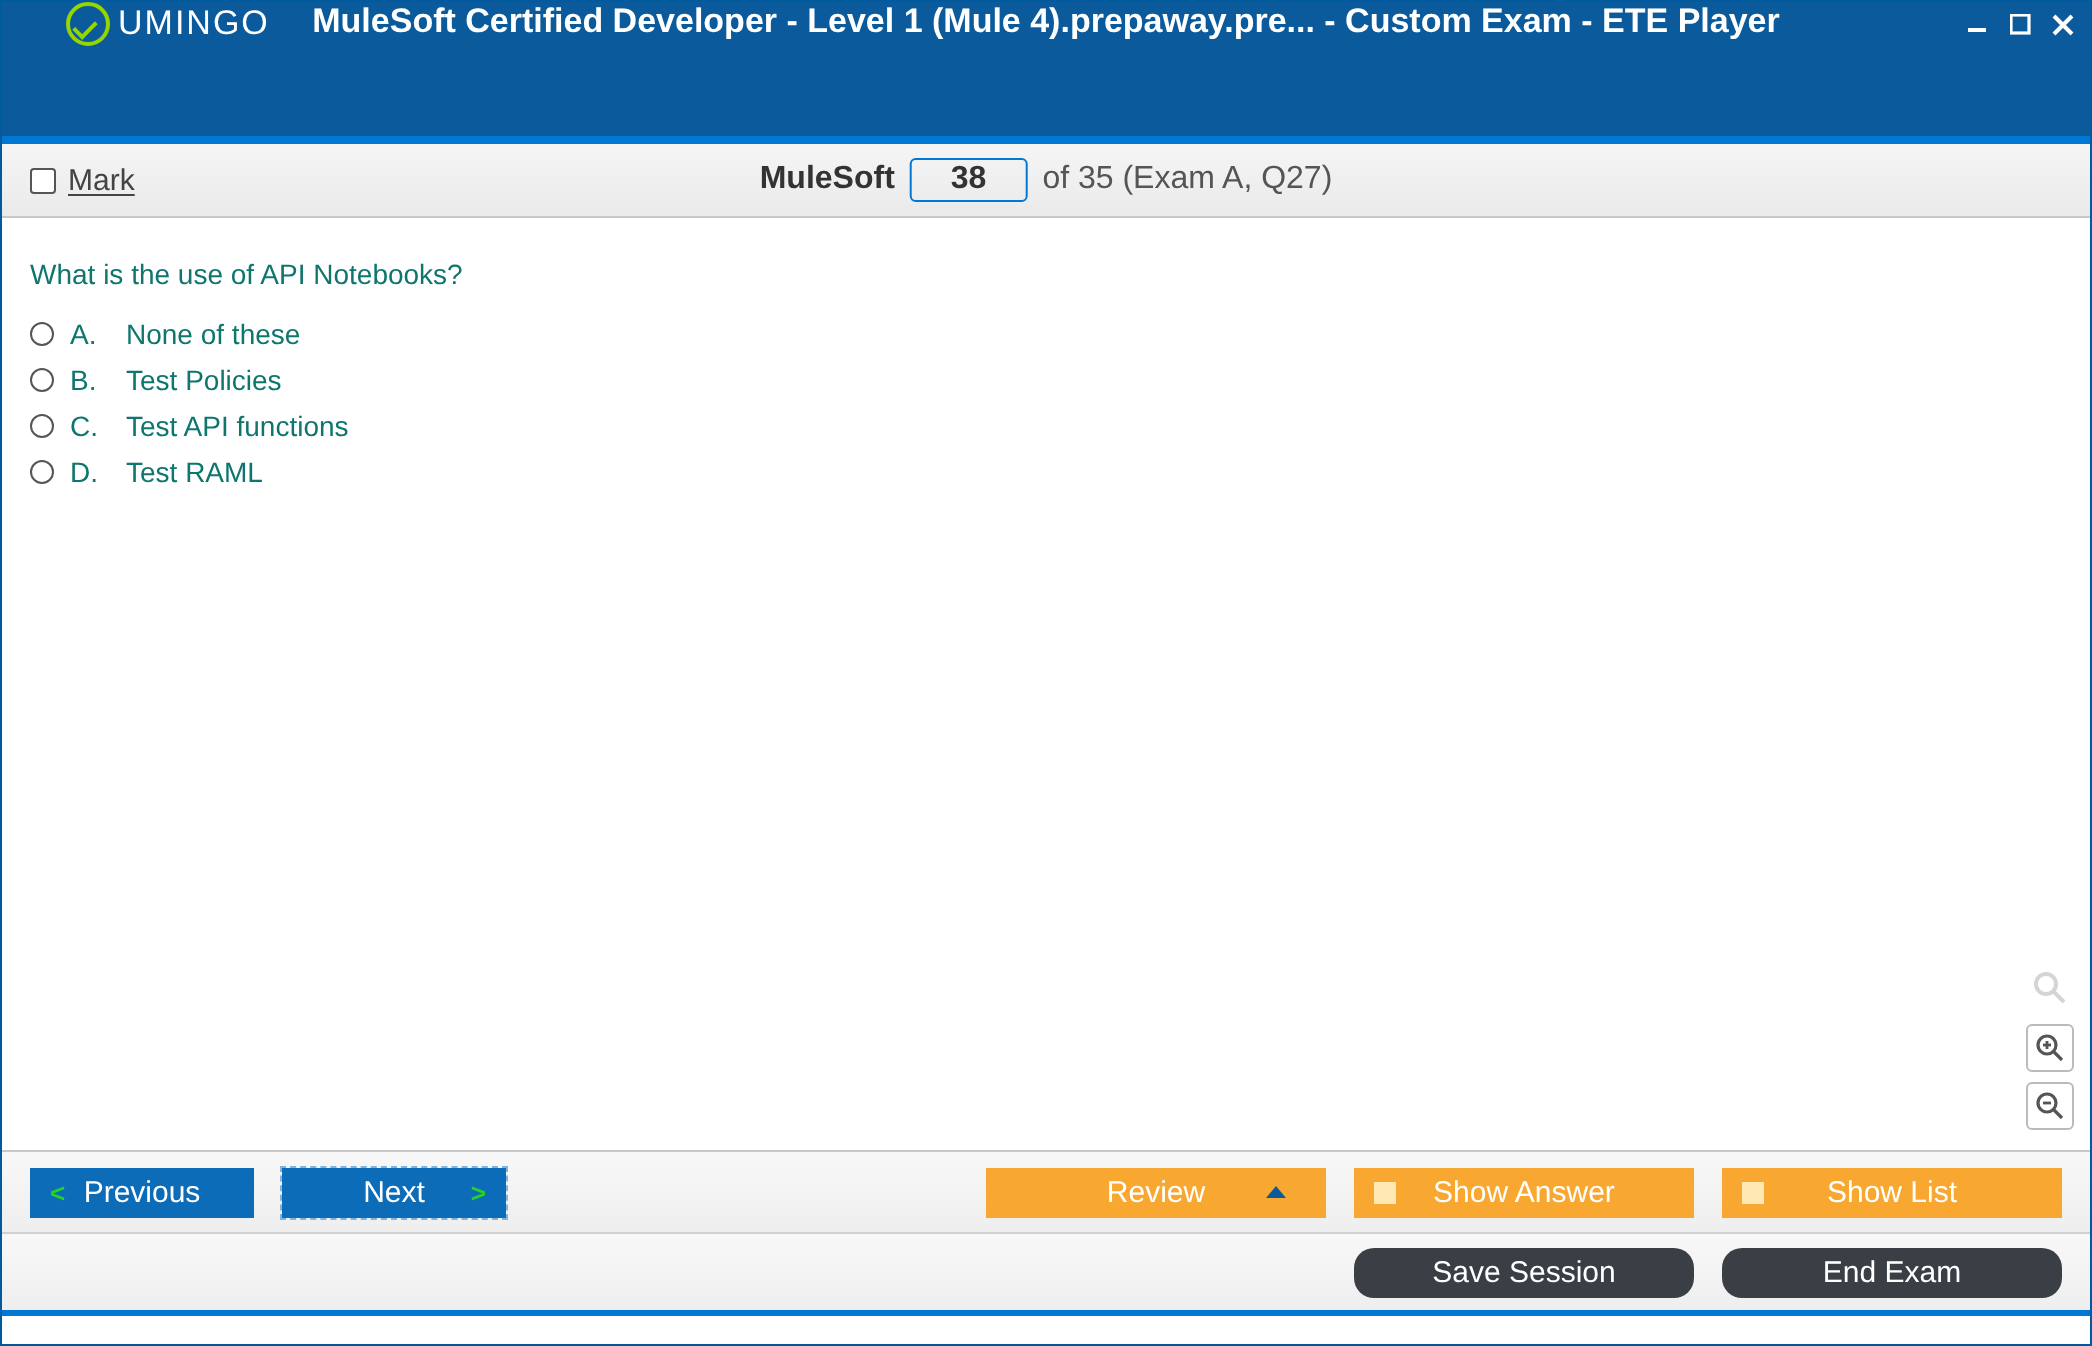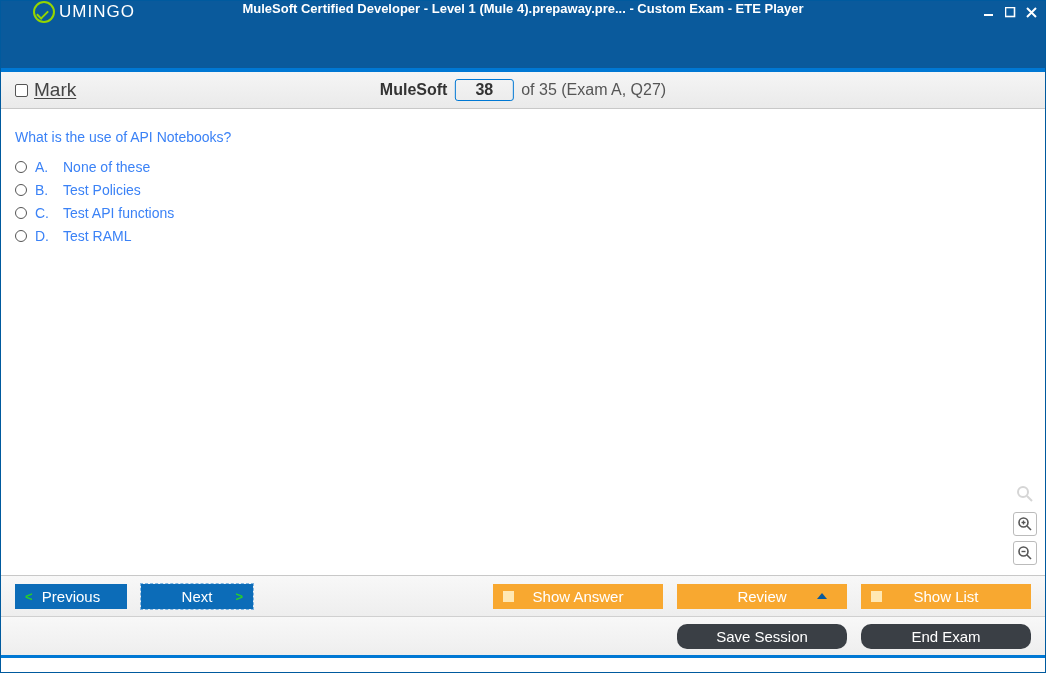--- a/index.html
+++ b/index.html
@@ -45,21 +45,21 @@
     height: 9px;
     border-right: 2.5px solid #95d600;
     border-bottom: 2.5px solid #95d600;
     transform: rotate(45deg);
   }
   .app-title {
     position: absolute;
     left: 50%;
     transform: translateX(-50%);
     color: #fff;
-    font-size: 13px;
+    font-size: 17px;
     font-weight: 600;
     white-space: nowrap;
   }
   .win-controls {
     position: absolute;
     right: 6px;
     top: 3px;
     display: flex;
     gap: 5px;
     color: #fff;
@@ -77,21 +77,21 @@
   }
   .subbar {
     height: 37px;
     background: linear-gradient(to bottom, #f5f5f5, #eaeaea);
     border-bottom: 1px solid #c8c8c8;
     display: flex;
     align-items: center;
     position: relative;
     padding: 0 14px;
   }
-  .mark-wrap { display: flex; align-items: center; gap: 6px; font-size: 19px; color: #444; }
+  .mark-wrap { display: flex; align-items: center; gap: 6px; font-size: 15px; color: #444; }
   .mark-box {
     width: 13px; height: 13px;
     border: 1.5px solid #555;
     border-radius: 2px;
     background: #fff;
   }
   .mark-text { text-decoration: underline; text-underline-offset: 2px; }
   .question-indicator {
     position: absolute;
     left: 50%;
@@ -109,21 +109,21 @@
     padding: 1px 20px;
     color: #333;
     font-weight: 600;
   }
   .content {
     background: #fff;
     height: 467px;
     padding: 20px 14px;
     position: relative;
     font-size: 14px;
-    color: #3b82f6;
+    color: #0f766e;
     border-bottom: 1px solid #c8c8c8;
   }
   .question-text { margin-bottom: 14px; }
   .options { display: flex; flex-direction: column; gap: 7px; }
   .option-row { display: flex; align-items: center; gap: 8px; }
   .radio {
     width: 12px; height: 12px;
     border: 1.5px solid #555;
     border-radius: 50%;
     flex-shrink: 0;
@@ -298,26 +298,26 @@
   <button class="btn btn-blue prev">
     <span class="chev">&lt;</span>
     <span>Previous</span>
   </button>
   <button class="btn btn-blue next">
     <span>Next</span>
     <span class="chev">&gt;</span>
   </button>
   <div class="spacer"></div>
   <button class="btn btn-orange">
+    <span>Review</span>
+    <span class="review-arrow"></span>
+  </button>
+  <button class="btn btn-orange">
     <span class="btn-icon-box"></span>
     <span>Show Answer</span>
-  </button>
-  <button class="btn btn-orange">
-    <span>Review</span>
-    <span class="review-arrow"></span>
   </button>
   <button class="btn btn-orange">
     <span class="btn-icon-box"></span>
     <span>Show List</span>
   </button>
 </div>
 
 <div class="button-row2">
   <button class="btn btn-dark">
     <span>Save Session</span>

